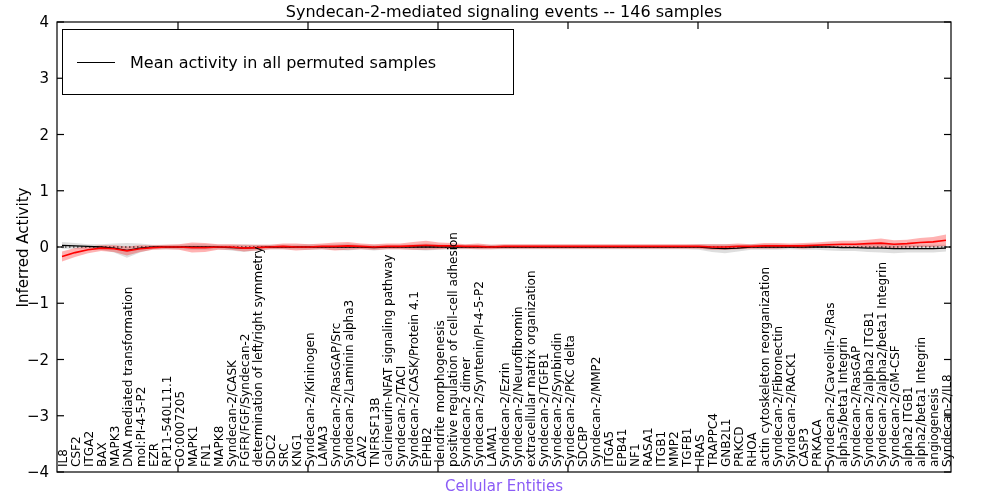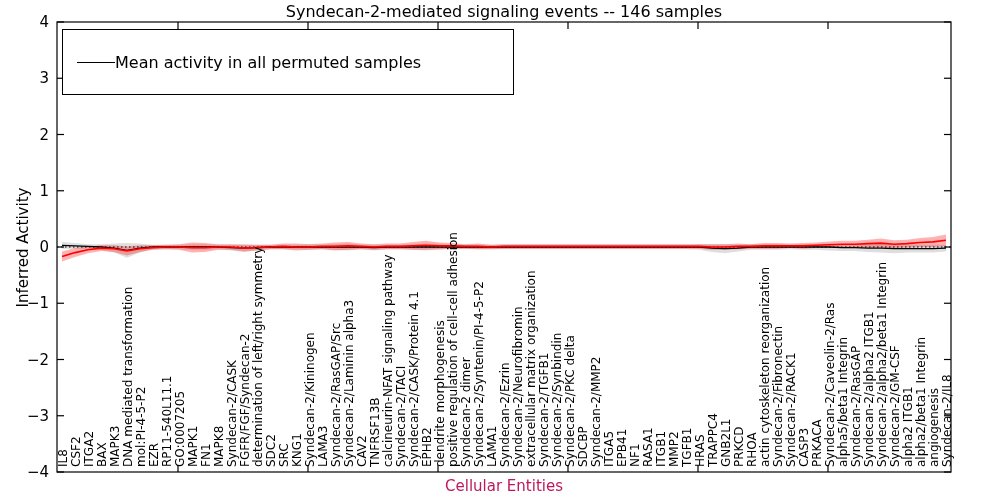--- a/index.html
+++ b/index.html
@@ -7,36 +7,36 @@
     position:relative;width:1000px;height:500px;background:#ffffff;
     font-family:"DejaVu Sans","Liberation Sans",sans-serif;color:#000;
     overflow:hidden;
   }
   #title{
     position:absolute;left:57px;top:2px;width:894px;text-align:center;
     font-size:16px;color:#000;
   }
   #xlabel{
     position:absolute;left:57px;top:477px;width:894px;text-align:center;
-    font-size:15px;color:#be185d;
+    font-size:15px;color:#8b5cf6;
   }
   #ylabel{
     position:absolute;left:-202px;top:238px;width:450px;height:19px;
     text-align:center;font-size:15px;color:#000;
     transform:rotate(-90deg);
   }
   #plot-svg{position:absolute;left:0;top:0;}
   #legend{
     position:absolute;left:62px;top:29px;width:452px;height:66px;
     border:1px solid #000;background:#ffffff;box-sizing:border-box;
     display:flex;flex-direction:column;justify-content:space-around;
   }
   .legend-row{display:flex;align-items:center;height:32px;}
   .legend-line{width:38px;height:0;border-top:1.7px solid #000;margin-left:14px;flex:0 0 38px;}
-  .legend-label{font-size:16px;white-space:nowrap;}
+  .legend-label{margin-left:15px;font-size:16px;white-space:nowrap;}
 </style>
 </head>
 <body>
 
 <div id="figure">
   <div id="title">Syndecan-2-mediated signaling events -- 146 samples</div>
   <div id="ylabel">Inferred Activity</div>
   <div id="xlabel">Cellular Entities</div>
 
   <svg id="plot-svg" width="1000" height="500" xmlns="http://www.w3.org/2000/svg">

